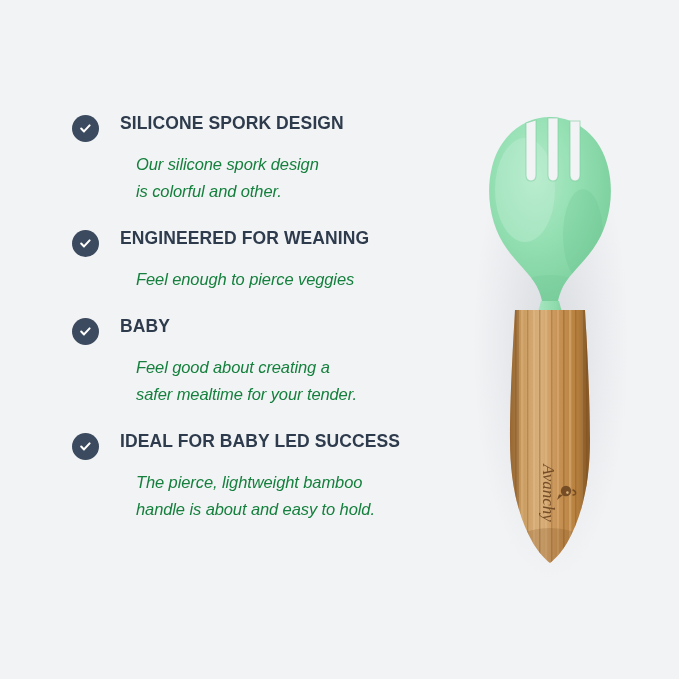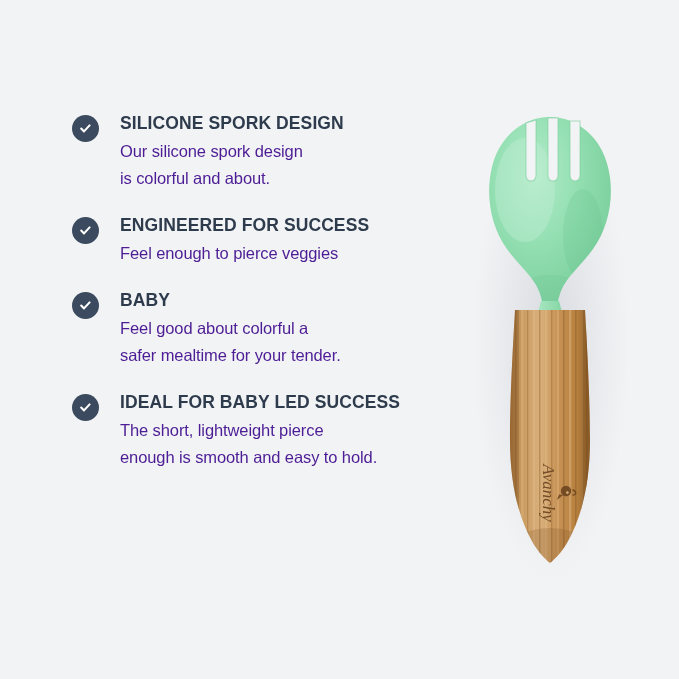--- a/index.html
+++ b/index.html
@@ -61,24 +61,25 @@
     letter-spacing: 0.1px;
     line-height: 23px;
     margin: 0 0 3px 0;
     white-space: nowrap;
   }
 
   .feature-body {
     font-family: "Liberation Sans", sans-serif;
     font-size: 16.5px;
     font-weight: normal;
-    color: #4c1d95;
+    color: #15803d;
     line-height: 27px;
-    margin: 0;
+    margin: 16px;
     letter-spacing: -0.1px;
+    font-style: italic;
   }
   .feature-body .bline { display: block; }
 
   
   .product {
     position: absolute;
     left: 455px;
     top: 95px;
     width: 190px;
     height: 500px;
@@ -94,59 +95,59 @@
 
     <div class="feature-item">
       <span class="check-badge">
         <svg width="15" height="15" viewBox="0 0 15 15" aria-hidden="true">
           <path d="M3.2 7.6 L6.0 10.4 L11.6 4.4" fill="none" stroke="#ffffff" stroke-width="2.1" stroke-linecap="round" stroke-linejoin="round"></path>
         </svg>
       </span>
       <p class="feature-heading">SILICONE SPORK DESIGN</p>
       <p class="feature-body">
         <span class="bline">Our silicone spork design</span>
-        <span class="bline">is colorful and about.</span>
-      </p>
-    </div>
-
-    <div class="feature-item">
-      <span class="check-badge">
-        <svg width="15" height="15" viewBox="0 0 15 15" aria-hidden="true">
-          <path d="M3.2 7.6 L6.0 10.4 L11.6 4.4" fill="none" stroke="#ffffff" stroke-width="2.1" stroke-linecap="round" stroke-linejoin="round"></path>
-        </svg>
-      </span>
-      <p class="feature-heading">ENGINEERED FOR SUCCESS</p>
+        <span class="bline">is colorful and other.</span>
+      </p>
+    </div>
+
+    <div class="feature-item">
+      <span class="check-badge">
+        <svg width="15" height="15" viewBox="0 0 15 15" aria-hidden="true">
+          <path d="M3.2 7.6 L6.0 10.4 L11.6 4.4" fill="none" stroke="#ffffff" stroke-width="2.1" stroke-linecap="round" stroke-linejoin="round"></path>
+        </svg>
+      </span>
+      <p class="feature-heading">ENGINEERED FOR WEANING</p>
       <p class="feature-body">
         <span class="bline">Feel enough to pierce veggies</span>
       </p>
     </div>
 
     <div class="feature-item">
       <span class="check-badge">
         <svg width="15" height="15" viewBox="0 0 15 15" aria-hidden="true">
           <path d="M3.2 7.6 L6.0 10.4 L11.6 4.4" fill="none" stroke="#ffffff" stroke-width="2.1" stroke-linecap="round" stroke-linejoin="round"></path>
         </svg>
       </span>
       <p class="feature-heading">BABY</p>
       <p class="feature-body">
-        <span class="bline">Feel good about colorful a</span>
+        <span class="bline">Feel good about creating a</span>
         <span class="bline">safer mealtime for your tender.</span>
       </p>
     </div>
 
     <div class="feature-item">
       <span class="check-badge">
         <svg width="15" height="15" viewBox="0 0 15 15" aria-hidden="true">
           <path d="M3.2 7.6 L6.0 10.4 L11.6 4.4" fill="none" stroke="#ffffff" stroke-width="2.1" stroke-linecap="round" stroke-linejoin="round"></path>
         </svg>
       </span>
       <p class="feature-heading">IDEAL FOR BABY LED SUCCESS</p>
       <p class="feature-body">
-        <span class="bline">The short, lightweight pierce</span>
-        <span class="bline">enough is smooth and easy to hold.</span>
+        <span class="bline">The pierce, lightweight bamboo</span>
+        <span class="bline">handle is about and easy to hold.</span>
       </p>
     </div>
 
   </div>
 
   <div class="product">
     <svg width="190" height="500" viewBox="0 0 190 500" aria-hidden="true">
       <defs>
 
         <radialGradient id="gSil" cx="38%" cy="30%" r="78%">

